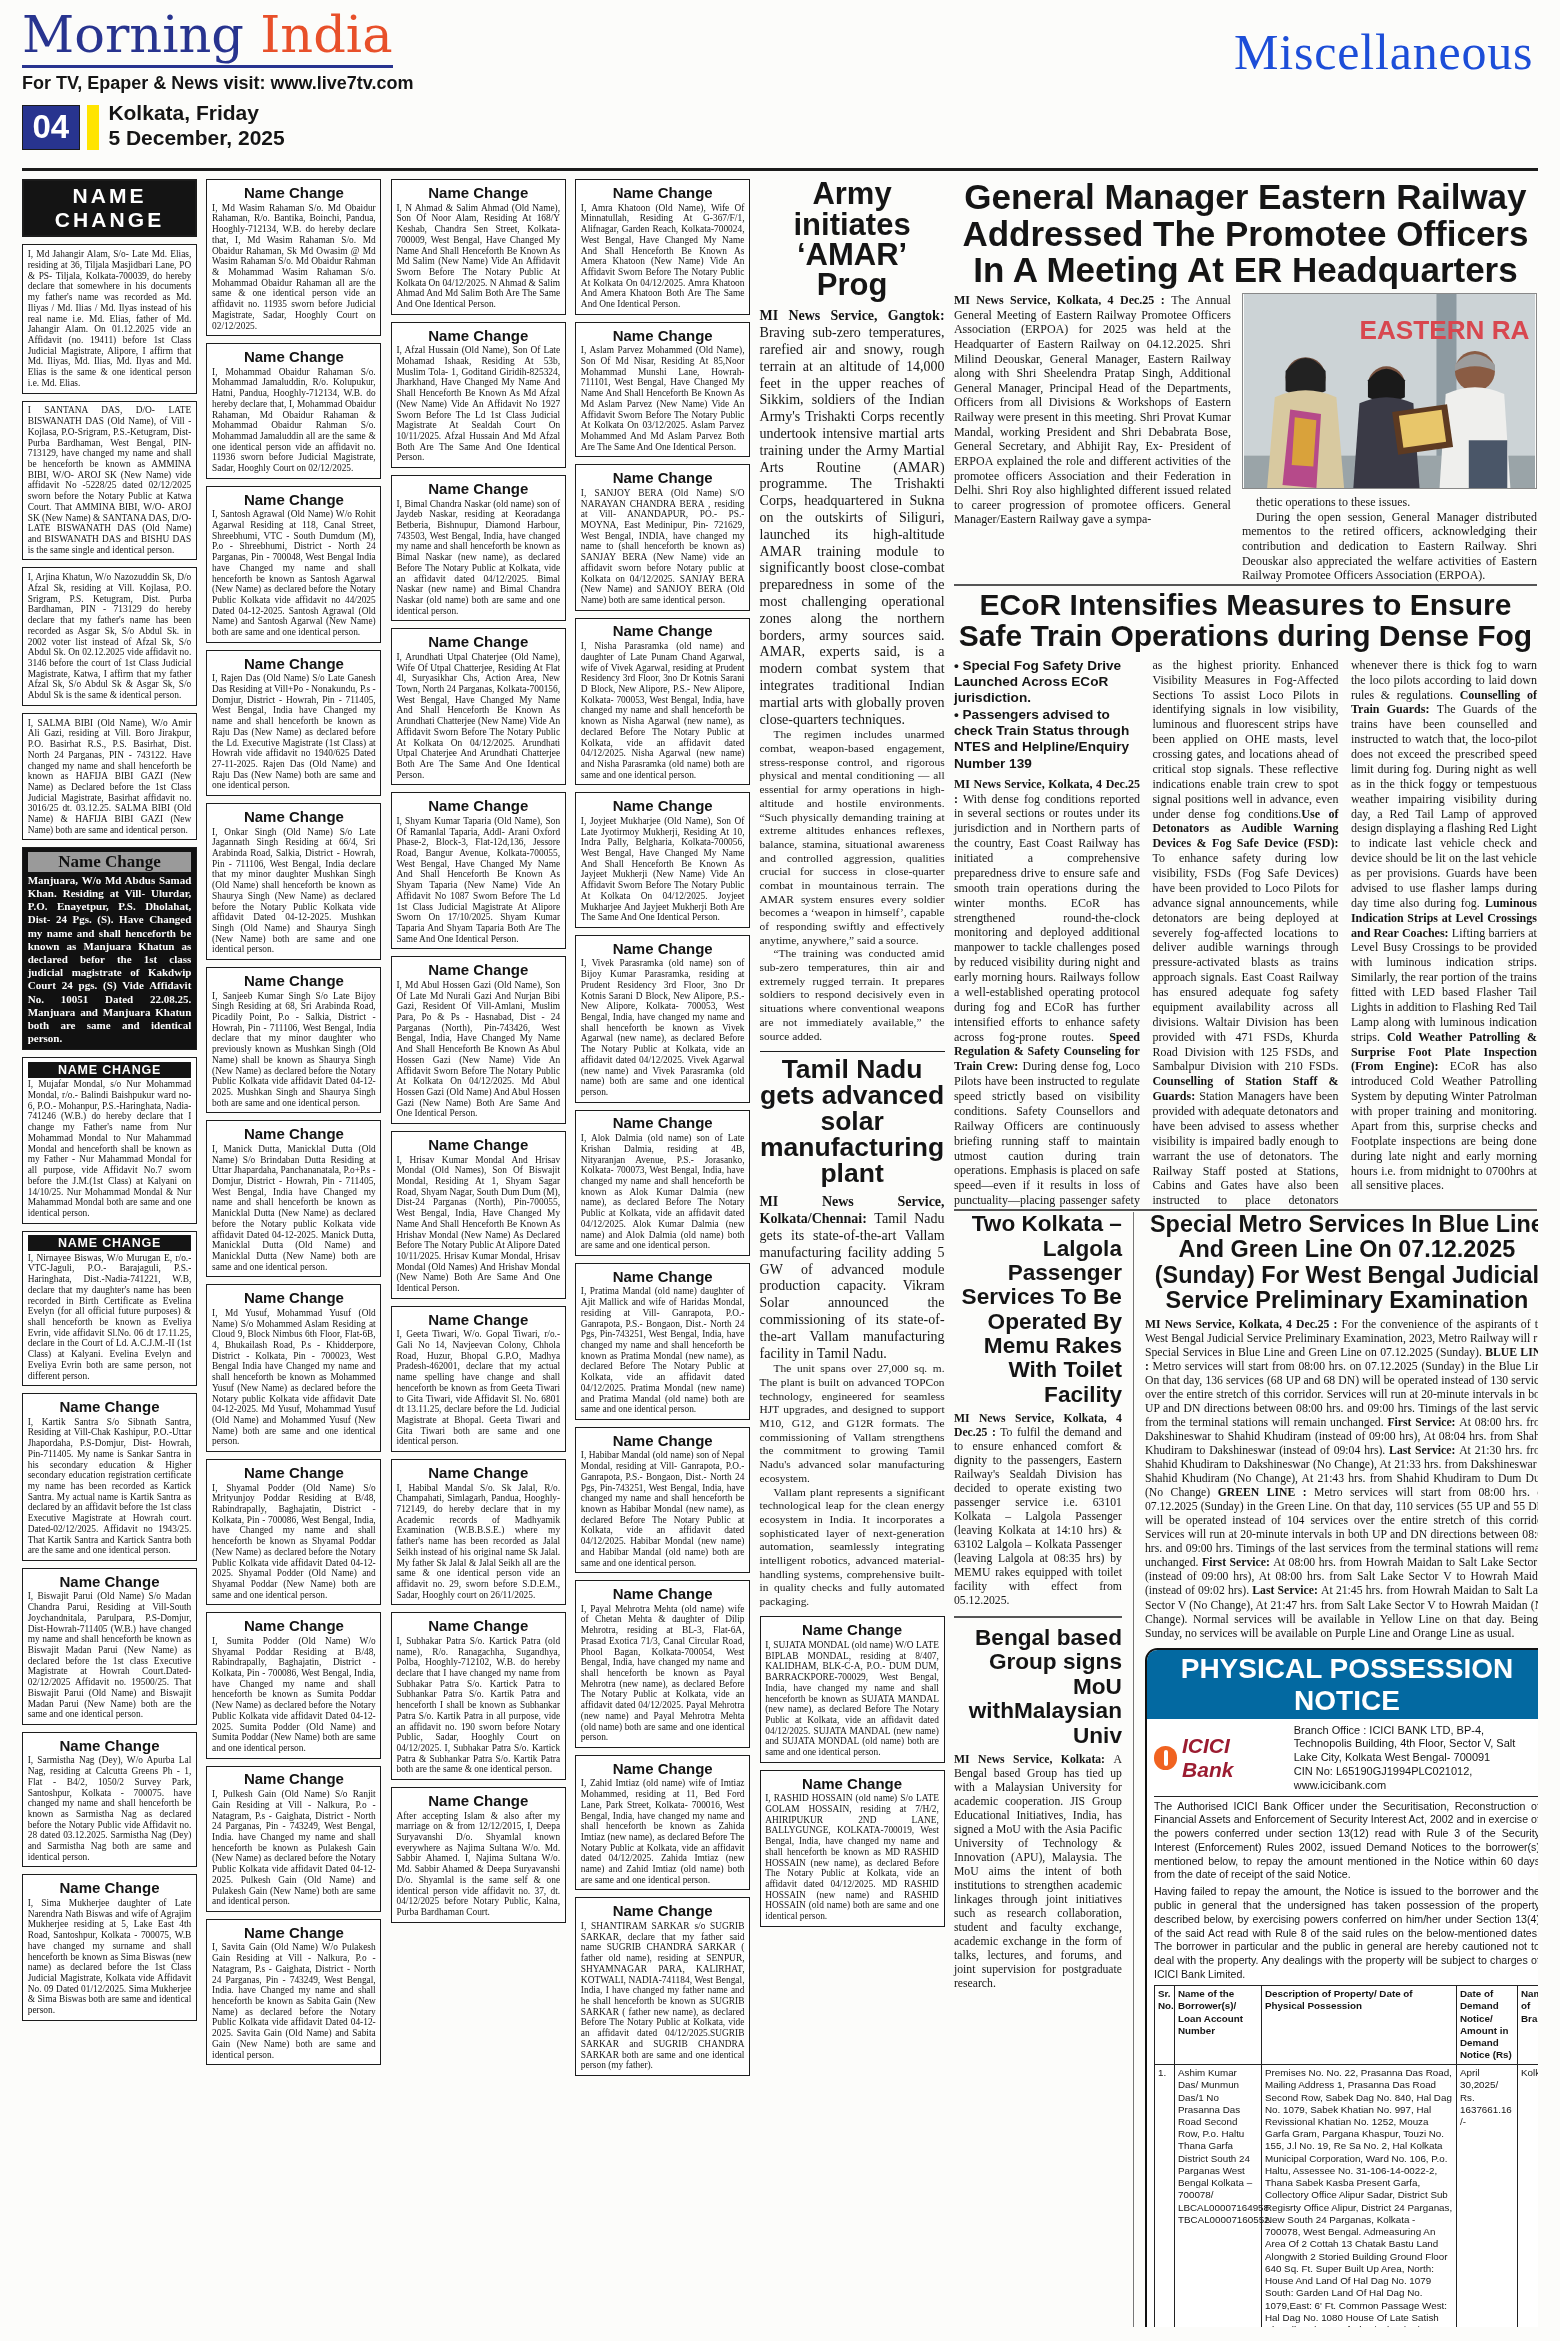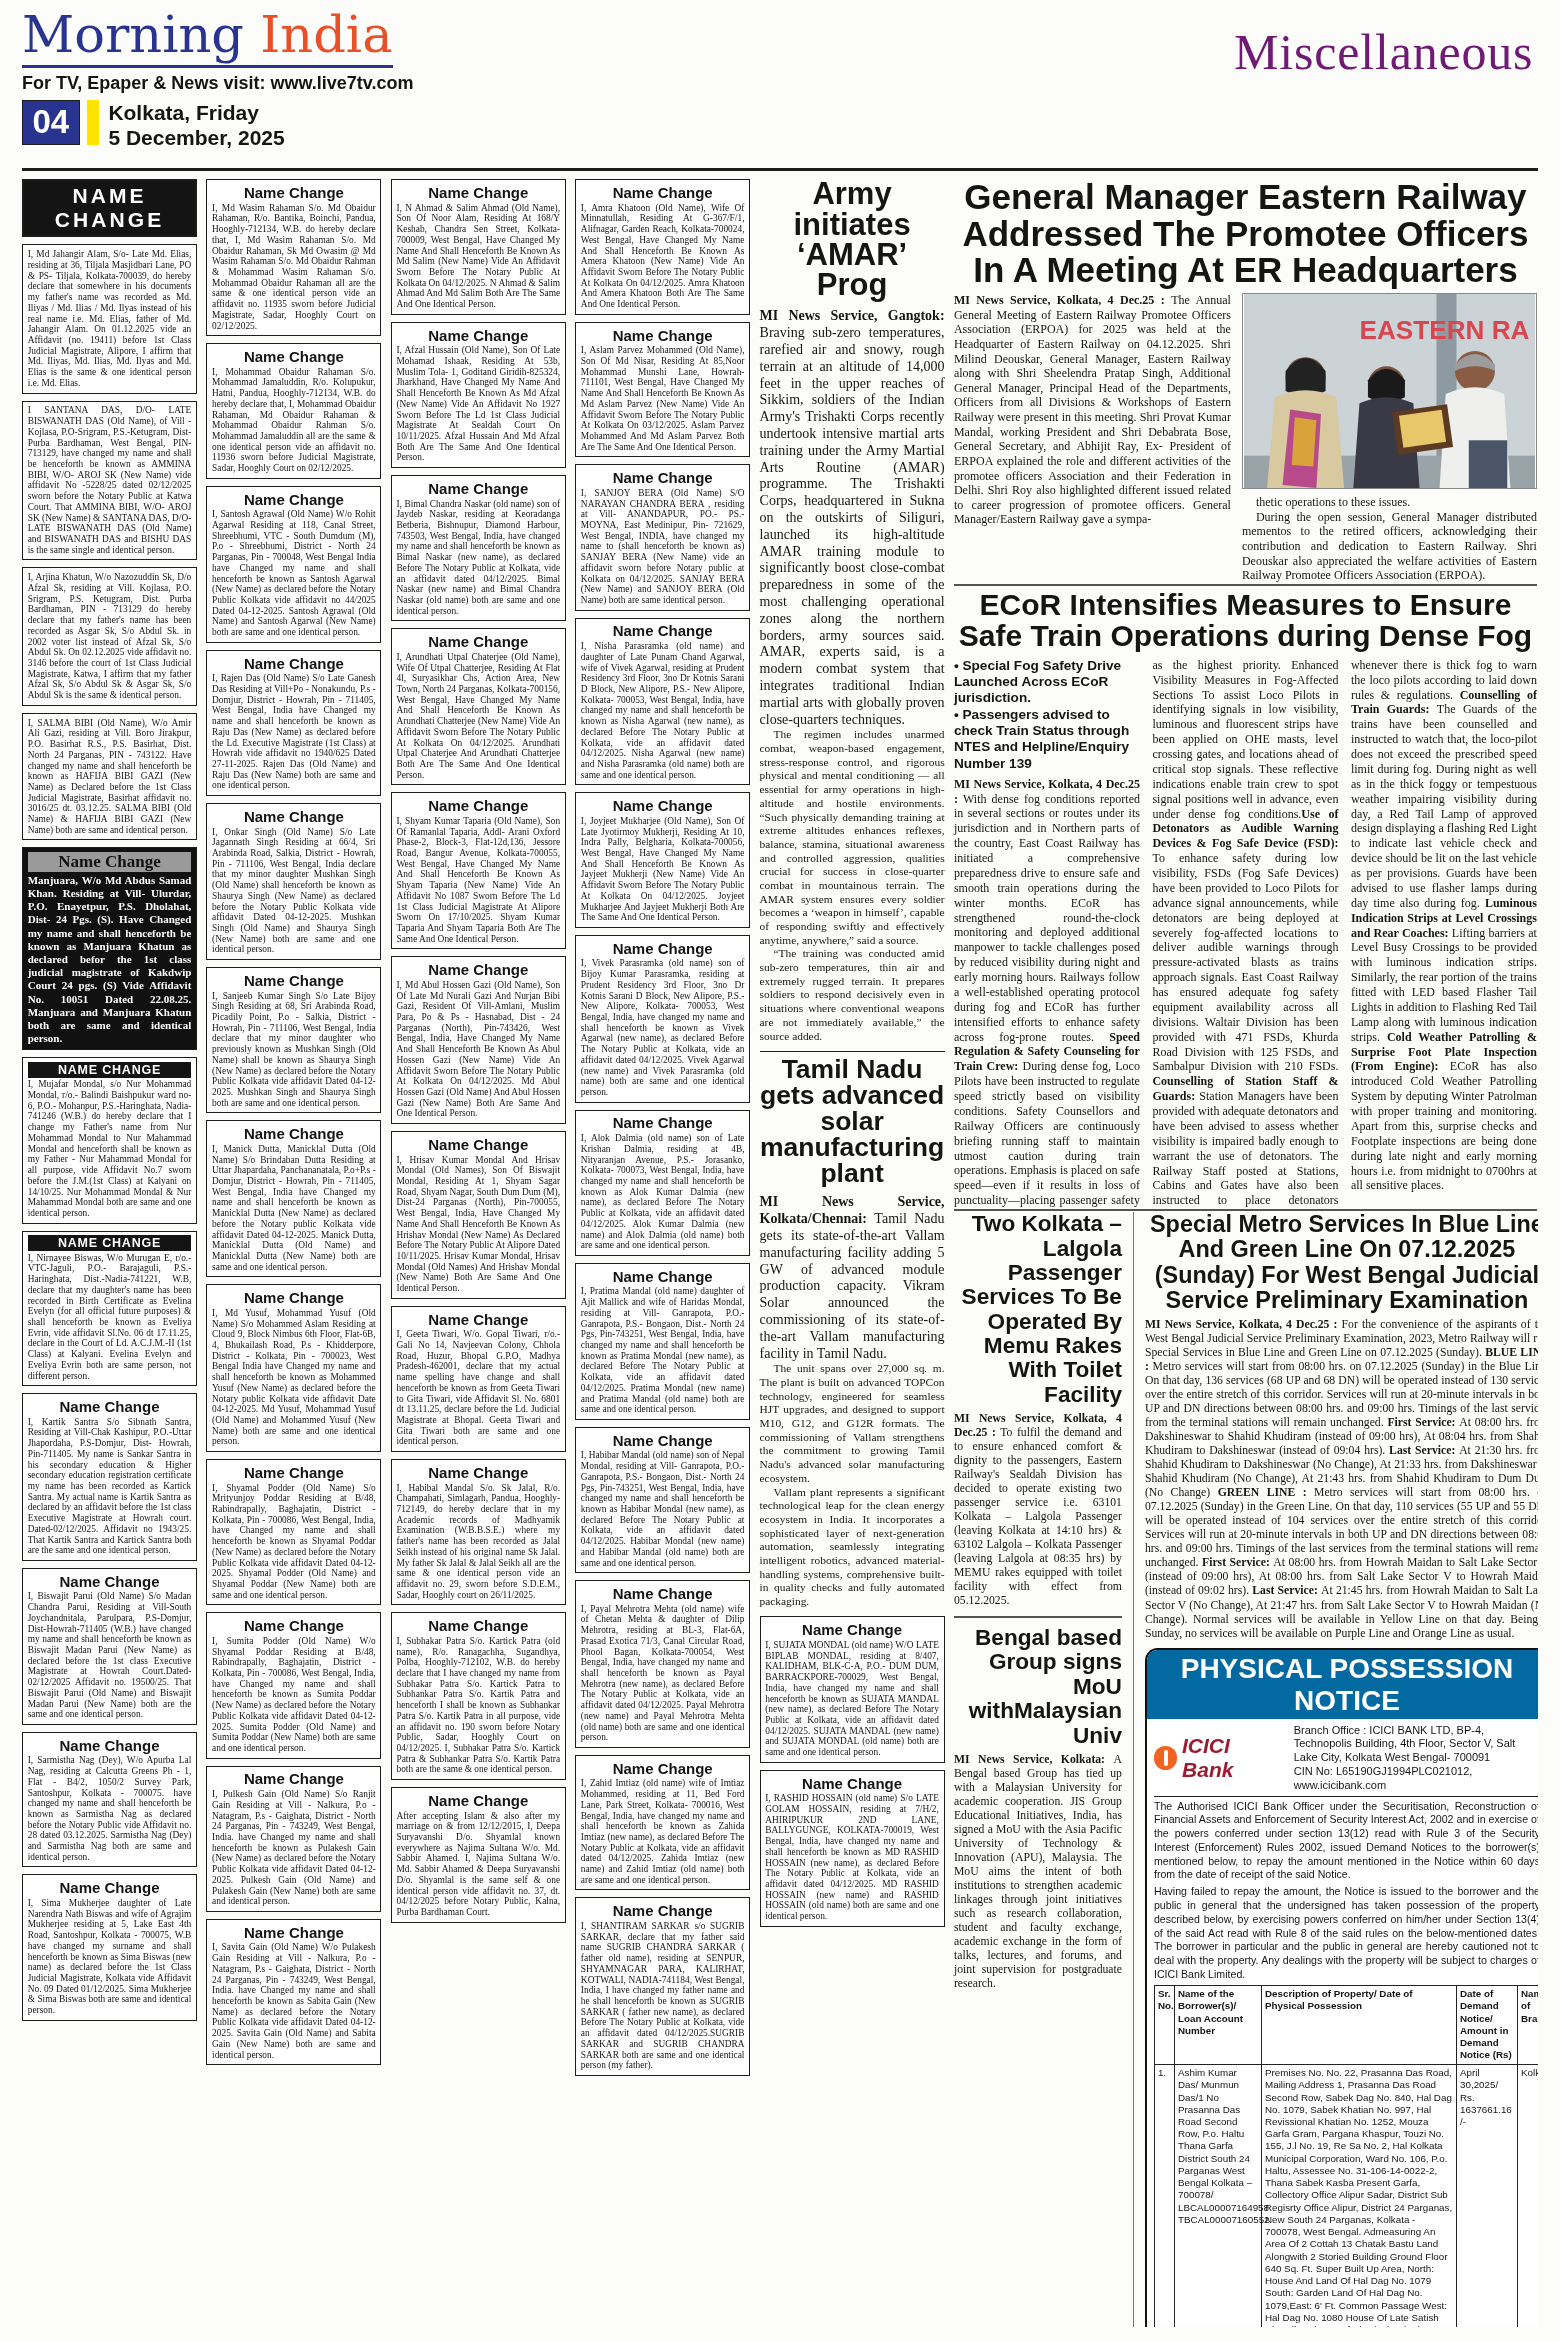--- a/index.html
+++ b/index.html
@@ -4,22 +4,22 @@
 <style>
   *{margin:0;padding:0;box-sizing:border-box}
   html,body{background:#e9e9e6}
   body{width:1560px;height:2342px;overflow:hidden;font-family:"Liberation Serif",serif;color:#151515}
   .page{width:1560px;height:2342px;background:#fcfcfa;padding:9.4px 22px 7.8px 22px;position:relative}
   
   .hdr{position:relative;height:162px;border-bottom:3.1px solid #1c1c1c}
   .masthead{display:inline-block;font-family:"DejaVu Serif",serif;font-weight:normal;font-size:51px;line-height:1;border-bottom:3.1px solid #28348f;padding-bottom:4.7px}
   .m1{color:#28348f}.m2{color:#e8502a}
   .tagline{font-family:"Liberation Sans",sans-serif;font-weight:bold;font-size:18px;margin-top:4.7px}
-  .misc{position:absolute;right:4.7px;top:14px;font-family:"Liberation Serif",serif;font-size:50px;color:#701a75;letter-spacing:0.8px}
-  .dateband{display:flex;align-items:flex-start;margin-top:6.2px}
+  .misc{position:absolute;right:4.7px;top:14px;font-family:"Liberation Serif",serif;font-size:50px;color:#1d4ed8;letter-spacing:0.8px}
+  .dateband{display:flex;align-items:flex-end;margin-top:6.2px}
   .pagenum{background:#28348f;color:#fff;font:bold 33px "Liberation Sans",sans-serif;padding:0 9.4px;border:1.6px solid #1c1c1c;line-height:1.3}
   .ybar{width:11.7px;height:45px;background:#ffe400;margin:0 9.4px 0 7.8px}
   .dateinfo{font:bold 21px/1.2 "Liberation Sans",sans-serif}
   
   .content{display:flex;gap:9.4px;margin-top:7.8px;height:2148px;overflow:hidden}
   .colc{width:175px;flex:none;display:flex;flex-direction:column;gap:7px}
   .col5{width:185px;flex:none;display:flex;flex-direction:column;gap:7.8px}
   .rightsec{width:583px;flex:none;display:flex;flex-direction:column;gap:1px}
   
   .hdrbox{border:2.3px solid #1c1c1c;background:#141414;color:#fff;text-align:center;font:bold 21px "Liberation Sans",sans-serif;letter-spacing:3.1px;padding:3.1px 0}

